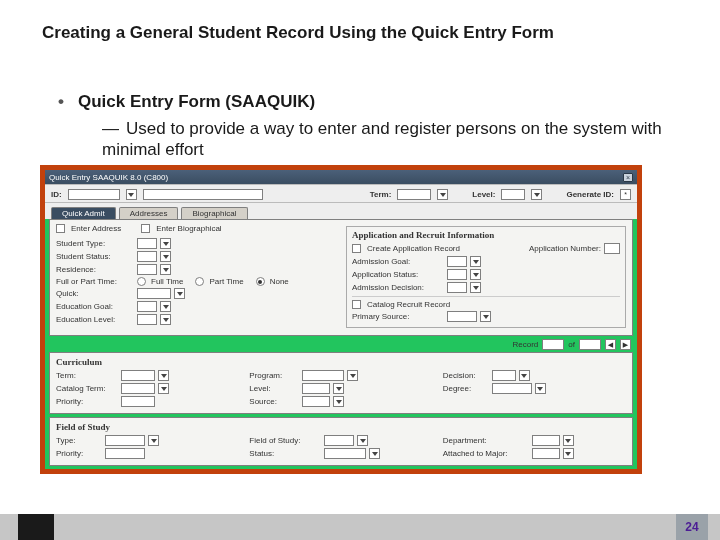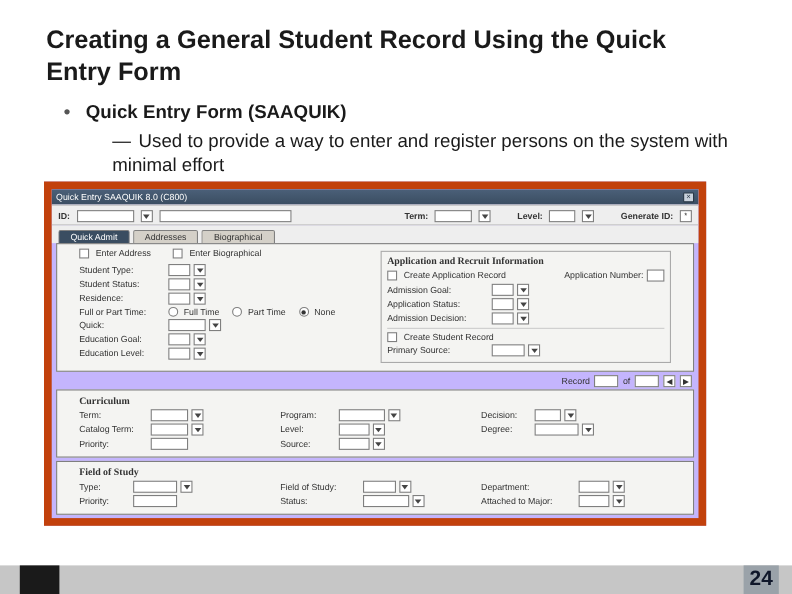--- a/index.html
+++ b/index.html
@@ -1,57 +1,57 @@
 <!DOCTYPE html>
 <html><head>
 <meta charset="utf-8">
 <style>
   * { box-sizing: border-box; margin: 0; padding: 0; }
   html, body { width: 720px; height: 540px; font-family: Arial, Helvetica, sans-serif; background: #cfcfcf; overflow: hidden; }
   .slide { position: relative; width: 720px; height: 540px; background: #fff; }
-  .slide-title { position: absolute; left: 42px; top: 22px; font-size: 23px; font-weight: bold; color: #1a1a1a; line-height: 1.25; width: 620px; }
+  .slide-title { position: absolute; left: 42px; top: 22px; font-size: 17px; font-weight: bold; color: #1a1a1a; line-height: 1.25; width: 620px; }
   .bullets { position: absolute; left: 58px; top: 92px; width: 620px; }
   .bullet-1 { font-size: 17px; font-weight: bold; color: #1a1a1a; margin-bottom: 6px; }
   .bullet-1 .dot { color: #555; display: inline-block; width: 20px; }
   .bullet-2 { font-size: 17px; font-weight: normal; color: #1a1a1a; margin-left: 44px; line-height: 1.25; }
   .bullet-2 .dash { display: inline-block; width: 24px; }
 
-  .app { position: absolute; left: 40px; top: 165px; width: 602px; border: 7px solid #c2410c; background: #c4b5fd; font-size: 8px; color: #333; overflow: hidden; }
+  .app { position: absolute; left: 40px; top: 165px; width: 602px; border: 5px solid #c2410c; background: #22c55e; font-size: 8px; color: #333; overflow: hidden; }
   .titlebar { background: linear-gradient(#4b6079, #3a4d61); color: #fff; height: 14px; display: flex; align-items: center; padding: 0 4px; justify-content: space-between; }
   .titlebar .t { font-size: 8px; white-space: nowrap; }
   .titlebar .wbtn { width: 10px; height: 9px; background: #c9d2dd; border: 1px solid #2a3847; border-radius: 1px; display: inline-flex; align-items: center; justify-content: center; font-size: 7px; color: #2a3847; }
 
   .keyrow { background: #eee; padding: 4px 6px 2px; display: flex; align-items: center; gap: 6px; border-top: 1px solid #bbb; border-bottom: 1px solid #bbb; }
   .keyrow .lbl { font-weight: bold; font-size: 8px; }
   .fld { background: #fff; border: 1px solid #7f7f7f; height: 11px; display: inline-block; }
   .drop { background: #fff; border: 1px solid #7f7f7f; height: 11px; width: 11px; display: inline-flex; align-items: center; justify-content: center; }
   .drop:after { content: ""; border-left: 3px solid transparent; border-right: 3px solid transparent; border-top: 4px solid #444; }
   .genid { width: 11px; height: 11px; border: 1px solid #7f7f7f; background: #fff; display: inline-flex; align-items: center; justify-content: center; font-size: 7px; }
 
   .tabs { display: flex; gap: 3px; padding: 4px 6px 0; background: #eee; }
   .tab { border: 1px solid #7f7f7f; border-bottom: none; background: #d4d0c8; padding: 1px 10px; font-size: 8px; border-radius: 2px 2px 0 0; }
   .tab.active { background: #3a4d61; color: #fff; }
 
-  .panel { background: #f4f4f2; border: 1px solid #7f7f7f; margin: 0 4px 3px; padding: 4px 20px; }
+  .panel { background: #f4f4f2; border: 1px solid #7f7f7f; margin: 0 4px 3px; padding: 4px 6px; }
   .twocol { display: flex; gap: 10px; }
   .col { flex: 1; }
   .frow { display: flex; align-items: center; margin-bottom: 2px; gap: 3px; }
   .frow .flbl { width: 78px; font-size: 8px; font-weight: normal; white-space: nowrap; }
   .cb { width: 9px; height: 9px; border: 1px solid #7f7f7f; background: #fff; display: inline-block; margin-right: 3px; }
   .radio { width: 9px; height: 9px; border: 1px solid #7f7f7f; border-radius: 50%; background: #fff; display: inline-flex; align-items: center; justify-content: center; margin-right: 2px; }
   .radio.sel:after { content: ""; width: 4px; height: 4px; border-radius: 50%; background: #333; }
   .grp-title { font-size: 9px; font-weight: bold; margin-bottom: 3px; font-family: Liberation Serif, serif; }
   .group { border: 1px solid #aaa; margin: 2px 0 3px; padding: 3px 5px; background: #f4f4f2; }
 
   .recbar { display: flex; align-items: center; justify-content: flex-end; gap: 4px; padding: 0 6px 2px; font-size: 8px; }
   .recbtn { width: 11px; height: 11px; border: 1px solid #7f7f7f; background: #fff; display: inline-flex; align-items: center; justify-content: center; font-size: 7px; }
 
   .footer-bar { position: absolute; left: 0; bottom: 0; width: 720px; height: 26px; background: #c6c6c6; }
   .footer-black { position: absolute; left: 18px; bottom: 0; width: 36px; height: 26px; background: #1a1a1a; }
-  .pagenum { position: absolute; right: 12px; bottom: 0; width: 32px; height: 26px; background: #9aa2a9; color: #0f172a; font-size: 19px; font-weight: bold; display: flex; align-items: center; justify-content: center; }
+  .pagenum { position: absolute; right: 12px; bottom: 0; width: 32px; height: 26px; background: #9aa2a9; color: #4c1d95; font-size: 12px; font-weight: bold; display: flex; align-items: center; justify-content: center; }
 </style>
 </head>
 <body>
 
 <div class="slide">
   <div class="slide-title">Creating a General Student Record Using the Quick Entry Form</div>
   <div class="bullets">
     <div class="bullet-1"><span class="dot">•</span><span>Quick Entry Form (SAAQUIK)</span></div>
     <div class="bullet-2"><span class="dash">—</span><span>Used to provide a way to enter and register persons on the system with minimal effort</span></div>
   </div>
@@ -161,21 +161,21 @@
                 <span class="drop"></span>
               </div>
             <div class="frow">
                 <span class="flbl" style="width:92px">Admission Decision:</span>
                 <span class="fld" style="width:20px"></span>
                 <span class="drop"></span>
               </div>
             <div style="height:4px;border-top:1px solid #ccc;margin-top:3px"></div>
             <div class="frow">
                 <span class="cb"></span>
-                <span>Create Student Record</span>
+                <span>Catalog Recruit Record</span>
               </div>
             <div class="frow">
                 <span class="flbl" style="width:92px">Primary Source:</span>
                 <span class="fld" style="width:30px"></span>
                 <span class="drop"></span>
               </div>
           </div>
         </div>
       </div>
     </div>

